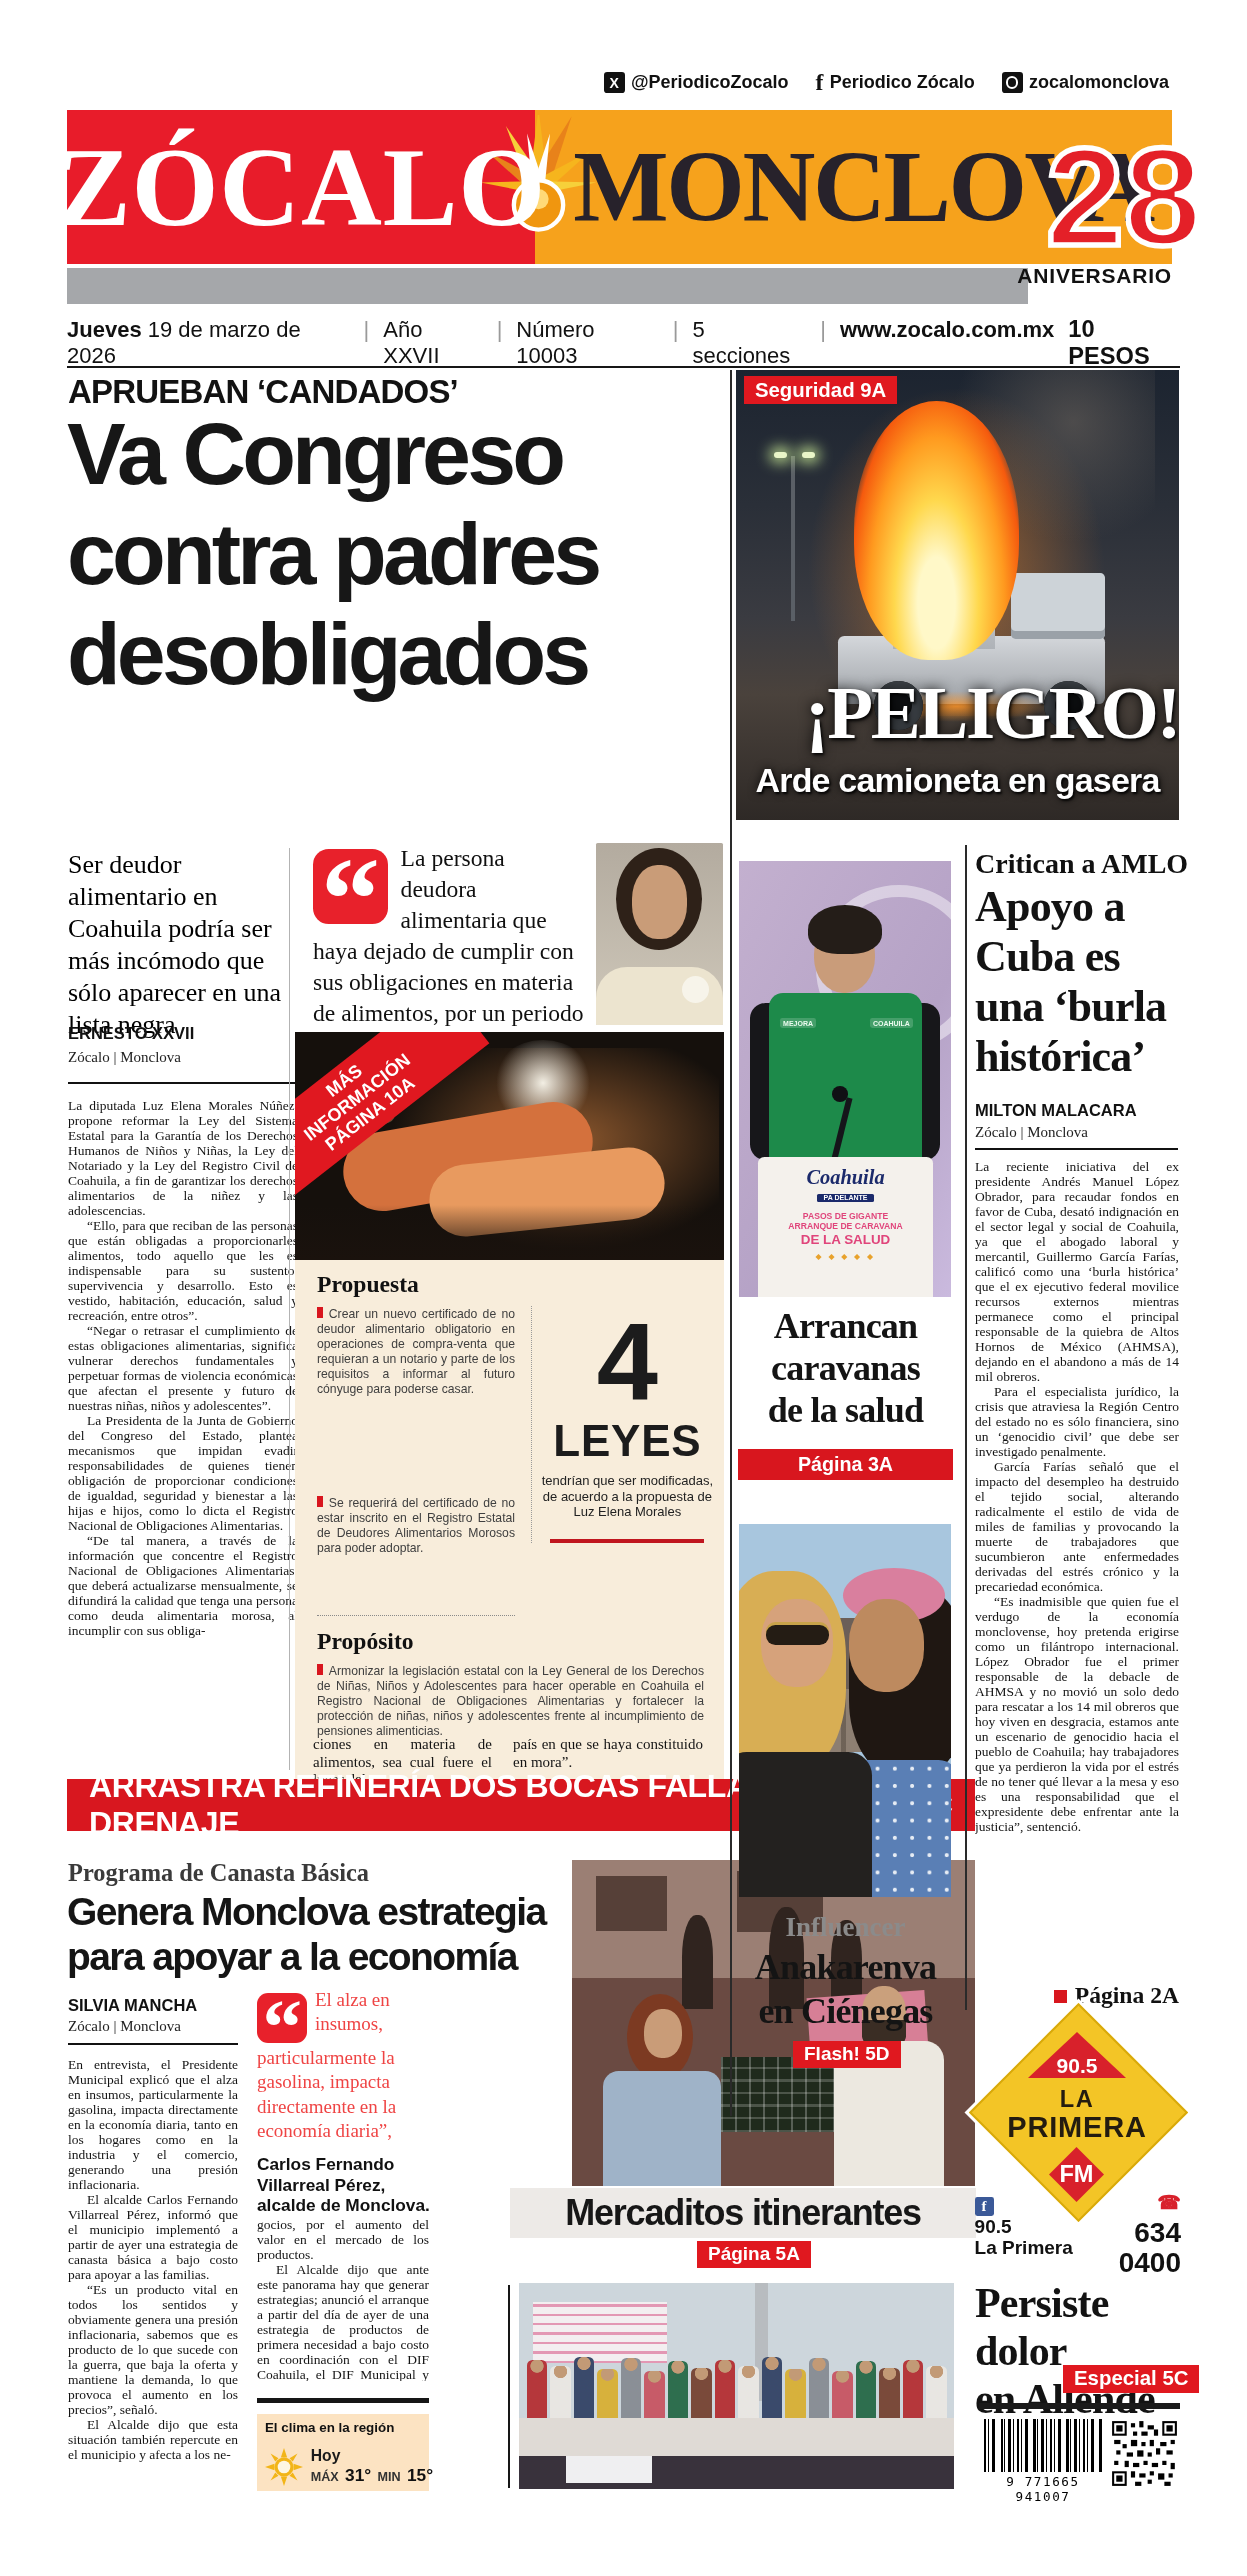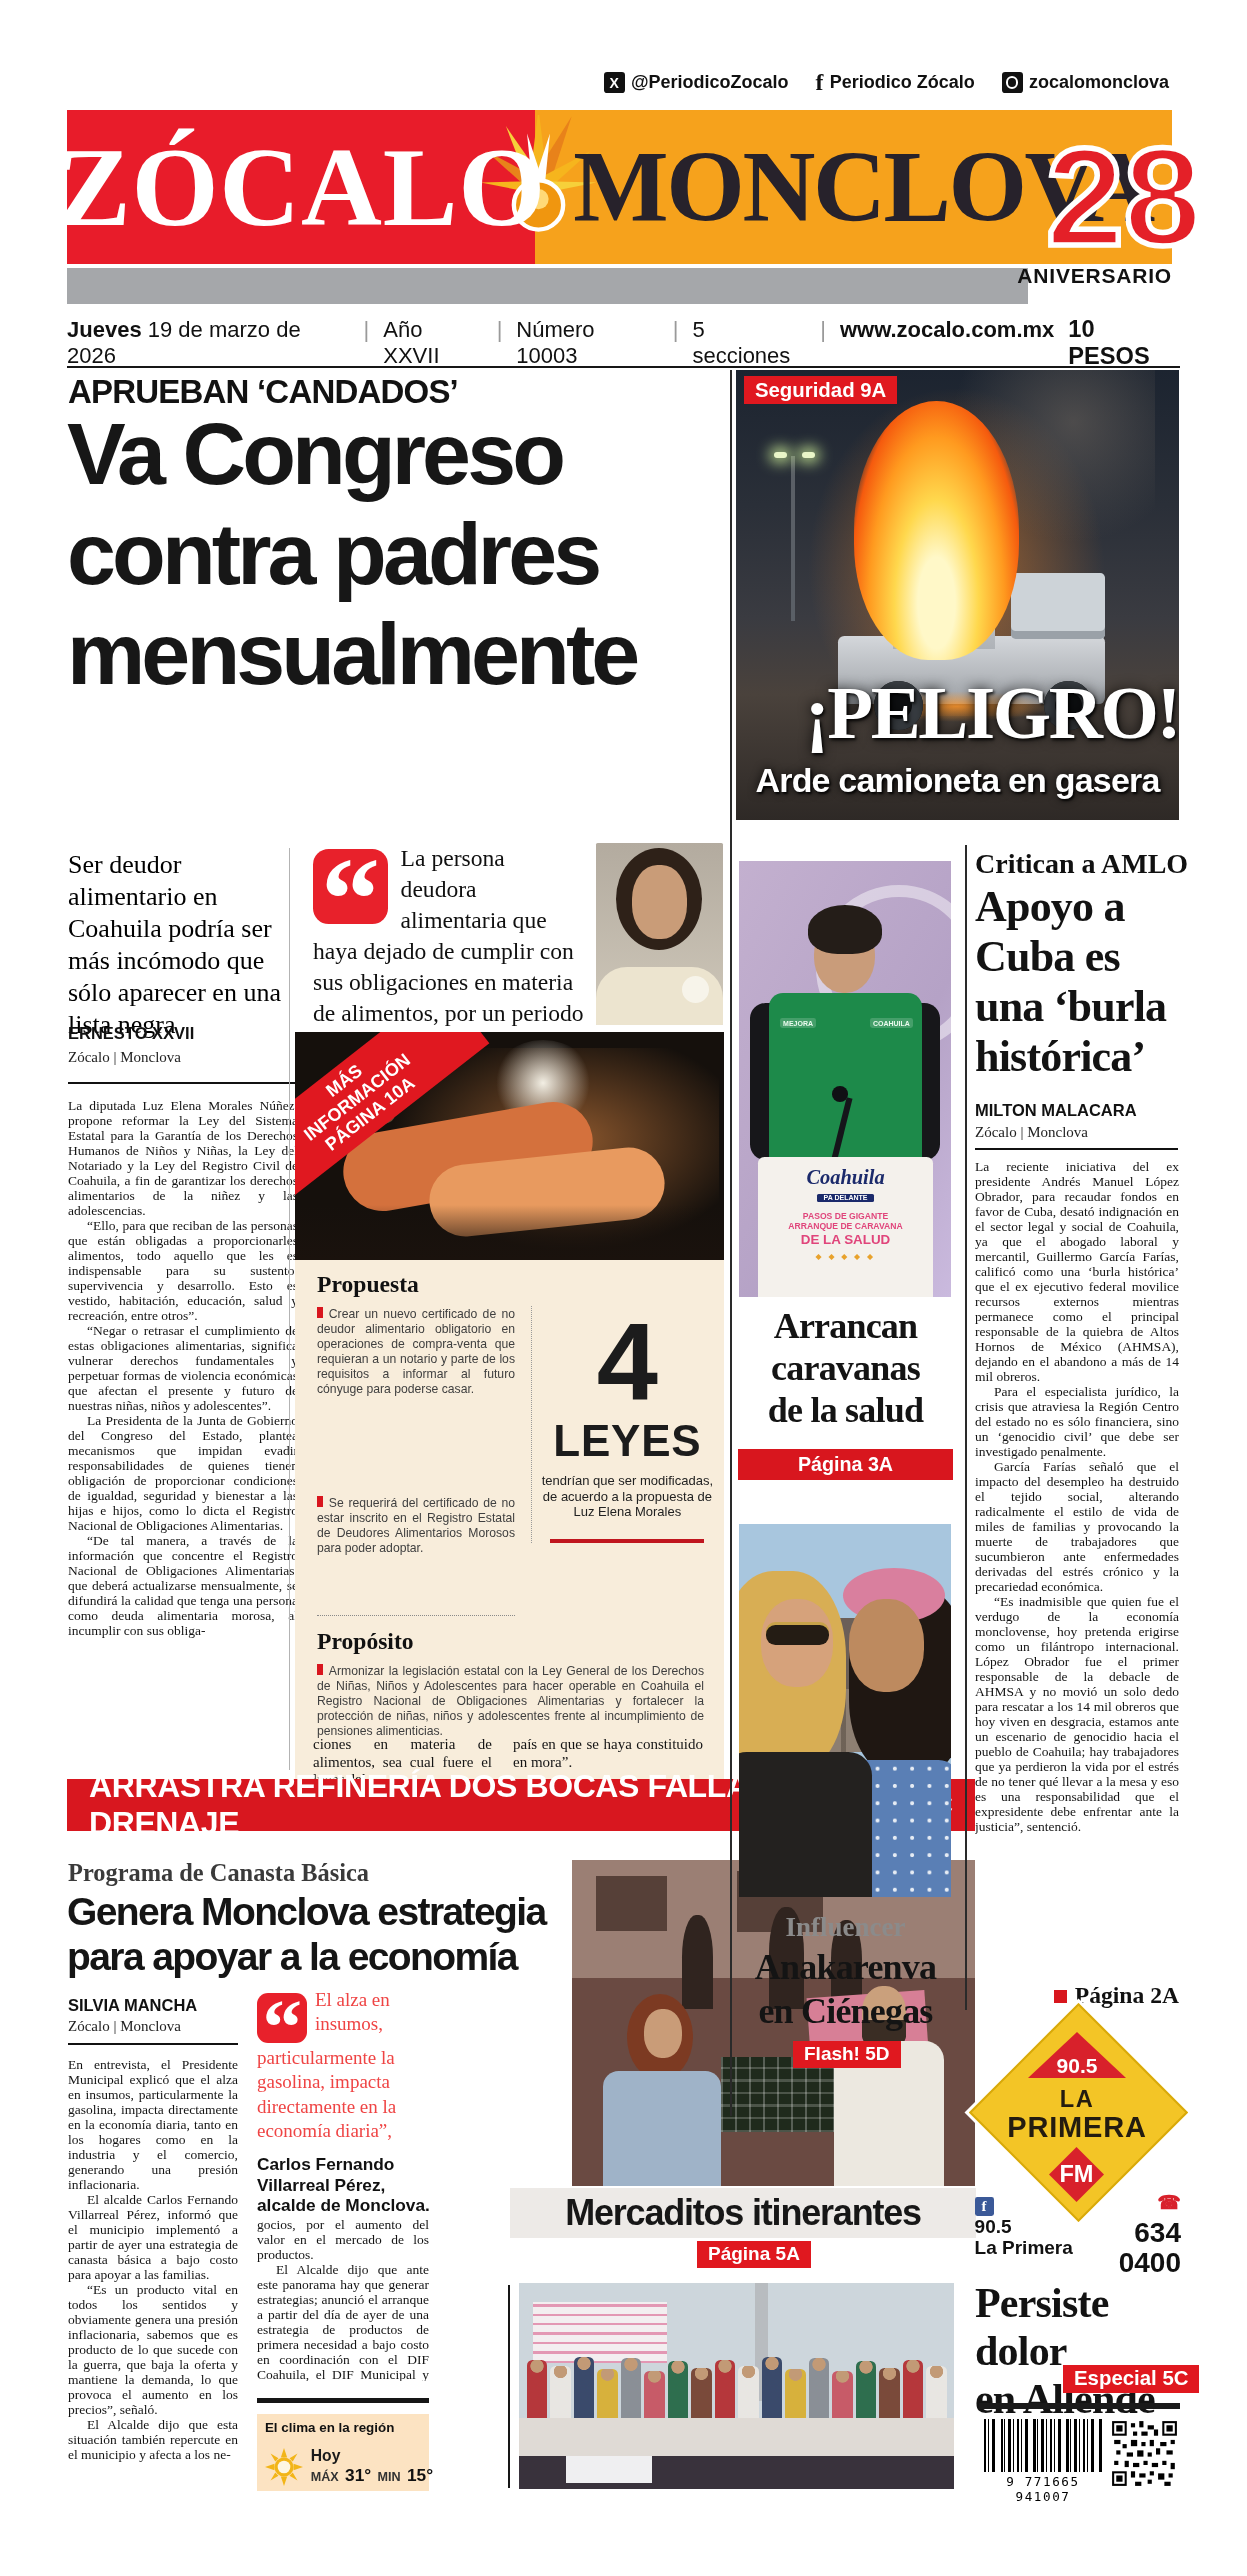--- a/index.html
+++ b/index.html
@@ -362,21 +362,21 @@
     <span class="sep"></span>
     <span class="xb">www.zocalo.com.mx</span>
     <span class="price">10 PESOS</span>
   </div>
   <div class="abs rule-date"></div>
 
   <div class="abs lead-kicker">APRUEBAN ‘CANDADOS’</div>
   <div class="abs lead-headline">
     <div>Va Congreso</div>
     <div>contra padres</div>
-    <div>mensualmente</div>
+    <div>desobligados</div>
   </div>
   <div class="abs deck">Ser deudor alimentario en Coahuila podría ser más incómodo que sólo aparecer en una lista negra</div>
   <div class="abs lead-byline byline-name">ERNESTO XXVII</div>
   <div class="abs lead-borg byline-org">Zócalo | Monclova</div>
   <div class="abs lead-brule"></div>
   <div class="abs lead-body bodytext">
     <p>La diputada Luz Elena Morales Núñez, propone reformar la Ley del Sistema Estatal para la Garantía de los Derechos Humanos de Niños y Niñas, la Ley del Notariado y la Ley del Registro Civil de Coahuila, a fin de garantizar los derechos alimentarios de la niñez y las adolescencias.</p>
     <p>“Ello, para que reciban de las personas que están obligadas a proporcionarles alimentos, todo aquello que les es indispensable para su sustento, supervivencia y desarrollo. Esto es vestido, habitación, educación, salud y recreación, entre otros”.</p>
     <p>“Negar o retrasar el cumplimiento de estas obligaciones alimentarias, significa vulnerar derechos fundamentales y perpetuar formas de violencia económicas que afectan el presente y futuro de nuestras niñas, niños y adolescentes”.</p>
     <p>La Presidenta de la Junta de Gobierno del Congreso del Estado, plantea mecanismos que impidan evadir responsabilidades de quienes tienen obligación de proporcionar condiciones de igualdad, seguridad y bienestar a las hijas e hijos, como lo dicta el Registro Nacional de Obligaciones Alimentarias.</p>

